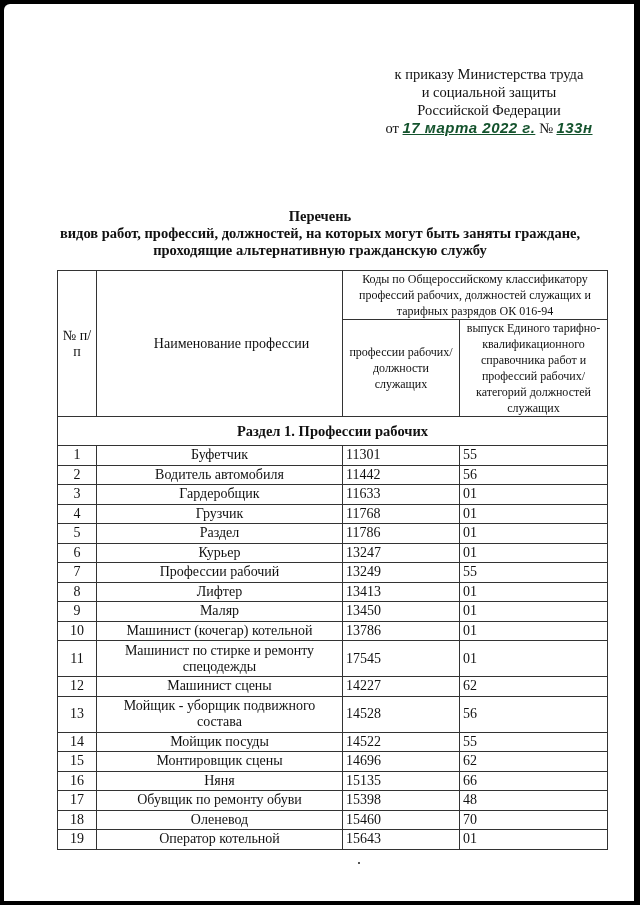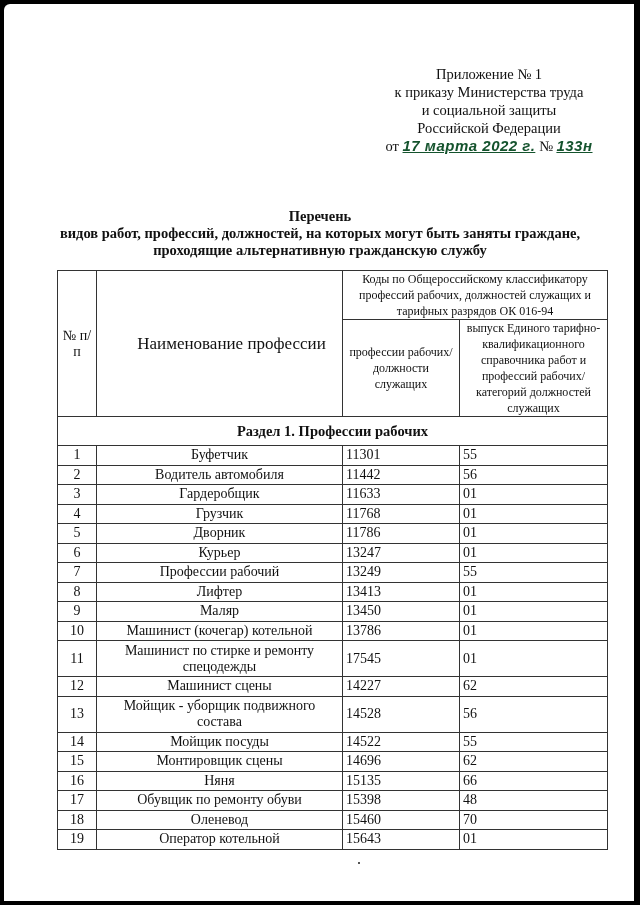--- a/index.html
+++ b/index.html
@@ -39,21 +39,20 @@
   .c-name { text-align: center; padding-left: 3px; }
   .c-code, .c-rank { text-align: left; }
   .dot { position: absolute; left: 354px; top: 858px; width: 2px; height: 2px; background: #555; }
 </style>
 </head>
 <body>
 
 <div class="page">
 
   <div class="appendix">
-    <div>Приложение № 1</div>
     <div>к приказу Министерства труда</div>
     <div>и социальной защиты</div>
     <div>Российской Федерации</div>
     <div class="date-line">
       <span>от</span>
       <span class="hand">17 марта 2022 г.</span>
       <span>№</span>
       <span class="hand">133н</span>
     </div>
   </div>
@@ -67,21 +66,21 @@
   <table>
     <colgroup>
       <col style="width:39px">
       <col style="width:246px">
       <col style="width:117px">
       <col style="width:148px">
     </colgroup>
     <thead>
       <tr>
         <th rowspan="2" style="font-size:14px;">№ п/п</th>
-        <th rowspan="2" style="font-size:17px;padding-left:27px;">Наименование профессии</th>
+        <th rowspan="2" style="font-size:14px;padding-left:27px;">Наименование профессии</th>
         <th colspan="2" class="th-codes">Коды по Общероссийскому классификатору профессий рабочих, должностей служащих и тарифных разрядов ОК 016-94</th>
       </tr>
       <tr>
         <th class="th-sub">профессии рабочих/ должности служащих</th>
         <th class="th-sub" style="padding:0 1px;">выпуск Единого тарифно-квалификационного справочника работ и профессий рабочих/категорий должностей служащих</th>
       </tr>
     </thead>
     <tbody id="tbody">
       <tr class="section">
         <td colspan="4">Раздел 1. Профессии рабочих</td>
@@ -105,21 +104,21 @@
           <td class="c-rank">01</td>
         </tr>
         <tr class="row">
           <td class="c-num">4</td>
           <td class="c-name">Грузчик</td>
           <td class="c-code">11768</td>
           <td class="c-rank">01</td>
         </tr>
         <tr class="row">
           <td class="c-num">5</td>
-          <td class="c-name">Дворник</td>
+          <td class="c-name">Раздел</td>
           <td class="c-code">11786</td>
           <td class="c-rank">01</td>
         </tr>
         <tr class="row">
           <td class="c-num">6</td>
           <td class="c-name">Курьер</td>
           <td class="c-code">13247</td>
           <td class="c-rank">01</td>
         </tr>
         <tr class="row">

